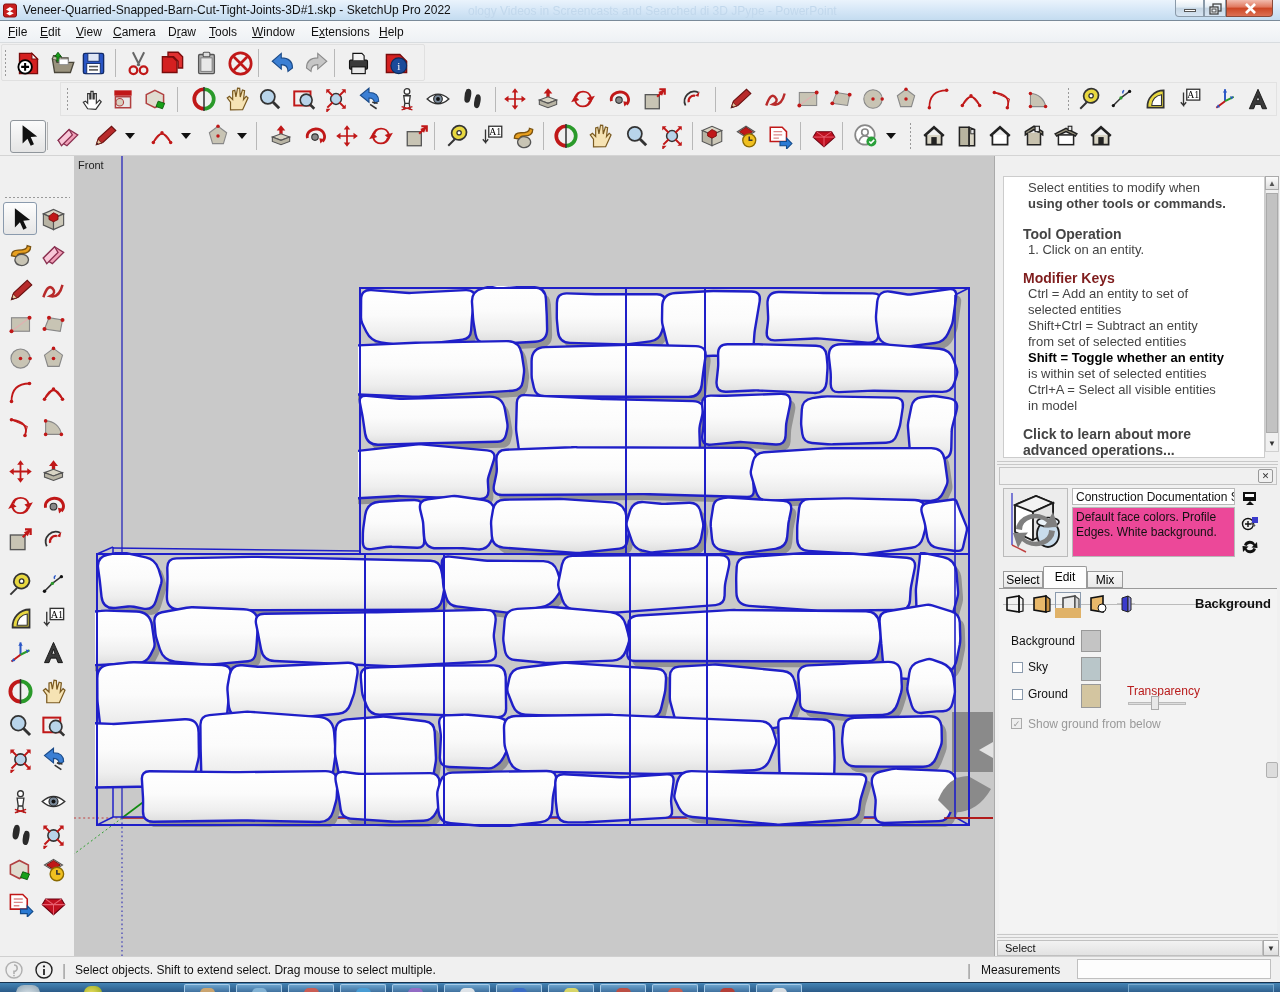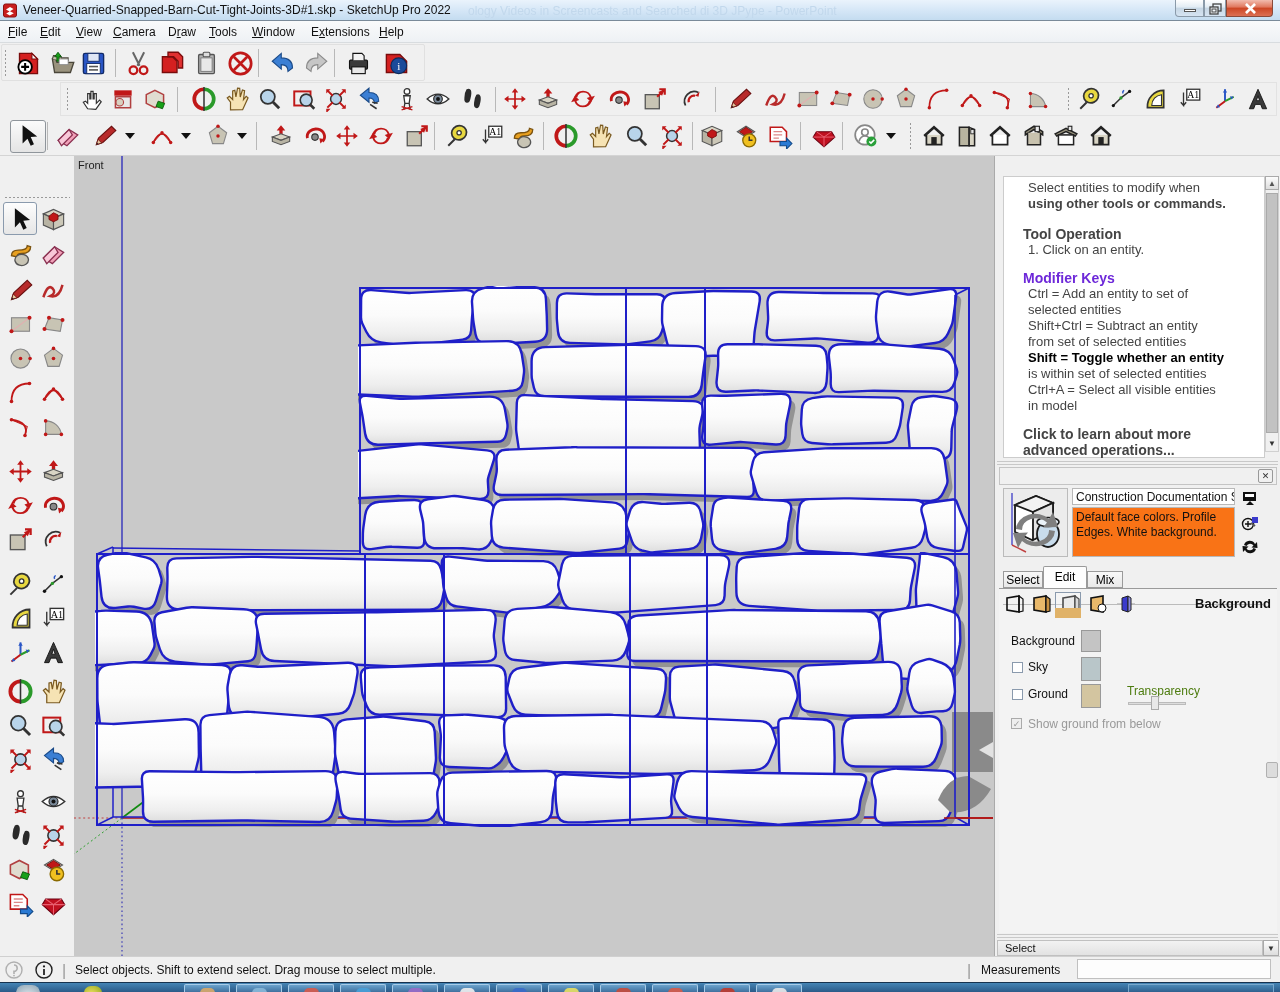--- a/index.html
+++ b/index.html
@@ -857,21 +857,21 @@
 </g>
 <line x1="870" y1="662" x2="919" y2="662" stroke="#b01010" stroke-width="1.4"></line>
 <text x="4" y="13" font-family="Liberation Sans, sans-serif" font-size="11" fill="#222">Front</text>
 </svg>
 <div class="abs" style="left:994px;top:156px;width:286px;height:800px;background:#f0f0f0;border-left:1px solid #aaa">
     <div class="abs" style="left:8px;top:20px;width:262px;height:282px;background:#fff;border:1px solid #ccc"></div>
     <div class="abs" style="left:33px;top:24px;font-size:13px;font-weight:normal;color:#444;letter-spacing:0px">Select entities to modify when</div>
     <div class="abs" style="left:33px;top:40px;font-size:13px;font-weight:bold;color:#444;letter-spacing:0px">using other tools or commands.</div>
     <div class="abs" style="left:28px;top:70px;font-size:14px;font-weight:bold;color:#444;letter-spacing:0px">Tool Operation</div>
     <div class="abs" style="left:33px;top:86px;font-size:13px;font-weight:normal;color:#444;letter-spacing:0px">1. Click on an entity.</div>
-    <div class="abs" style="left:28px;top:114px;font-size:14px;font-weight:bold;color:#6d28d9;letter-spacing:0px">Modifier Keys</div>
+    <div class="abs" style="left:28px;top:114px;font-size:14px;font-weight:bold;color:#7f1d1d;letter-spacing:0px">Modifier Keys</div>
     <div class="abs" style="left:33px;top:130px;font-size:13px;font-weight:normal;color:#444;letter-spacing:0px">Ctrl = Add an entity to set of</div>
     <div class="abs" style="left:33px;top:146px;font-size:13px;font-weight:normal;color:#444;letter-spacing:0px">selected entities</div>
     <div class="abs" style="left:33px;top:162px;font-size:13px;font-weight:normal;color:#444;letter-spacing:0px">Shift+Ctrl = Subtract an entity</div>
     <div class="abs" style="left:33px;top:178px;font-size:13px;font-weight:normal;color:#444;letter-spacing:0px">from set of selected entities</div>
     <div class="abs" style="left:33px;top:194px;font-size:13px;font-weight:bold;color:#000000;letter-spacing:0px">Shift = Toggle whether an entity</div>
     <div class="abs" style="left:33px;top:210px;font-size:13px;font-weight:normal;color:#444;letter-spacing:0px">is within set of selected entities</div>
     <div class="abs" style="left:33px;top:226px;font-size:13px;font-weight:normal;color:#444;letter-spacing:0px">Ctrl+A = Select all visible entities</div>
     <div class="abs" style="left:33px;top:242px;font-size:13px;font-weight:normal;color:#444;letter-spacing:0px">in model</div>
     <div class="abs" style="left:28px;top:270px;font-size:14px;font-weight:bold;color:#444;letter-spacing:0px">Click to learn about more</div>
     <div class="abs" style="left:28px;top:286px;font-size:14px;font-weight:bold;color:#444;letter-spacing:0px">advanced operations...</div>
@@ -891,21 +891,21 @@
         <path d="M8,56 l14,7" stroke="#c04040" stroke-width="1.5"></path>
 <path d="M11,16 l21,-9 17,7 v27 l-21,10 -17,-8z" fill="#fff" stroke="#1a1a1a" stroke-width="1.8"></path>
         <path d="M11,16 l21,-9 17,7 -20,9z" fill="#f2f2f2" stroke="#1a1a1a" stroke-width="1.8"></path>
         <path d="M29,23 l20,-9 v27 l-20,10z" fill="#e4e4e4" stroke="#1a1a1a" stroke-width="1.8"></path>
 <ellipse cx="44" cy="45" rx="11" ry="13" fill="#c8dcec" stroke="#1a1a1a" stroke-width="1.8"></ellipse>
         <ellipse cx="44" cy="33" rx="11" ry="4.5" fill="#eaf2f8" stroke="#1a1a1a" stroke-width="1.5"></ellipse>
 <path d="M12,40 a19,16 0 0 1 33,-10 l4,-7 5,15 -15,0.5 4,-5 a14,11 0 0 0 -25,7.5z" fill="#7f7f7f"></path>
         <path d="M51,42 a19,16 0 0 1 -33,10 l-4,7 -5,-15 15,-0.5 -4,5 a14,11 0 0 0 25,-7.5z" fill="#7f7f7f"></path>
       </svg></div>
     <div class="abs" style="left:77px;top:332px;width:163px;height:17px;background:#fff;border:1px solid #b8b8b8;font-size:12px;color:#111;line-height:16px;white-space:nowrap;overflow:hidden;padding-left:3px">Construction Documentation Sty</div>
-    <div class="abs" style="left:77px;top:351px;width:163px;height:50px;background:#f97316;border:1px solid #b8b8b8;font-size:12px;color:#111;padding:2px 3px;line-height:15px">Default face colors. Profile Edges. White background.</div>
+    <div class="abs" style="left:77px;top:351px;width:163px;height:50px;background:#ec4899;border:1px solid #b8b8b8;font-size:12px;color:#111;padding:2px 3px;line-height:15px">Default face colors. Profile Edges. White background.</div>
     <svg class="abs" style="left:246px;top:334px" width="18" height="18">
       <rect x="2" y="2" width="13" height="9" fill="#111"></rect>
       <rect x="4" y="4" width="9" height="3" fill="#fff"></rect>
       <path d="M5,15 l4,-4 4,4z" fill="#111"></path>
     </svg>
     <svg class="abs" style="left:246px;top:358px" width="18" height="18">
       <circle cx="7" cy="10" r="5.5" fill="none" stroke="#111" stroke-width="1.4"></circle>
       <path d="M7,7 v6 M4,10 h6" stroke="#111" stroke-width="1.4"></path>
       <rect x="11" y="3" width="6" height="6" fill="#3a3acc"></rect>
       <path d="M10,9 l4,3" stroke="#555" stroke-width="2"></path>
@@ -947,21 +947,21 @@
     <div class="abs" style="left:60px;top:452px;width:26px;height:10px;background:#e0b268"></div>
     <div class="abs" style="left:200px;top:440px;font-size:13px;font-weight:bold;color:#111">Background</div>
     <div class="abs" style="left:16px;top:478px;font-size:12px;color:#111">Background</div>
     <div class="abs" style="left:86px;top:474px;width:20px;height:22px;background:#c4c4c4;border:1px solid #999"></div>
     <div class="abs" style="left:17px;top:506px;width:11px;height:11px;background:#fff;border:1px solid #8a9aad"></div>
     <div class="abs" style="left:33px;top:504px;font-size:12px;color:#111">Sky</div>
     <div class="abs" style="left:86px;top:501px;width:20px;height:24px;background:#b9c6c9;border:1px solid #999"></div>
     <div class="abs" style="left:17px;top:533px;width:11px;height:11px;background:#fff;border:1px solid #8a9aad"></div>
     <div class="abs" style="left:33px;top:531px;font-size:12px;color:#111">Ground</div>
     <div class="abs" style="left:86px;top:528px;width:20px;height:24px;background:#d3c5a0;border:1px solid #999"></div>
-    <div class="abs" style="left:132px;top:528px;font-size:12px;color:#4d7c0f">Transparency</div>
+    <div class="abs" style="left:132px;top:528px;font-size:12px;color:#b91c1c">Transparency</div>
     <div class="abs" style="left:133px;top:546px;width:58px;height:3px;background:#ddd;border:1px solid #bbb"></div>
     <div class="abs" style="left:156px;top:540px;width:8px;height:14px;background:#e8e8e8;border:1px solid #aaa"></div>
     <div class="abs" style="left:16px;top:562px;width:11px;height:11px;background:#eee;border:1px solid #aaa;color:#999;font-size:9px;line-height:10px;text-align:center">✓</div>
     <div class="abs" style="left:33px;top:561px;font-size:12px;color:#999">Show ground from below</div>
     <div class="abs" style="left:2px;top:778px;width:281px;height:1px;background:#c8c8c8"></div>
     <div class="abs" style="left:2px;top:781px;width:281px;height:1px;background:#c8c8c8"></div>
     <div class="abs" style="left:2px;top:784px;width:266px;height:16px;background:linear-gradient(#f2f2f2,#e2e2e2);border:1px solid #c0c0c0;font-size:11px;color:#111;line-height:15px"><span style="padding-left:7px">Select</span></div>
     <div class="abs" style="left:268px;top:784px;width:16px;height:16px;background:linear-gradient(#fdfdfd,#ddd);border:1px solid #aaa;font-size:8px;text-align:center;line-height:15px;color:#333">▼</div>
     <div class="abs" style="left:271px;top:606px;width:12px;height:16px;background:#dcdcdc;border:1px solid #b0b0b0;border-radius:2px"></div>
   </div>

